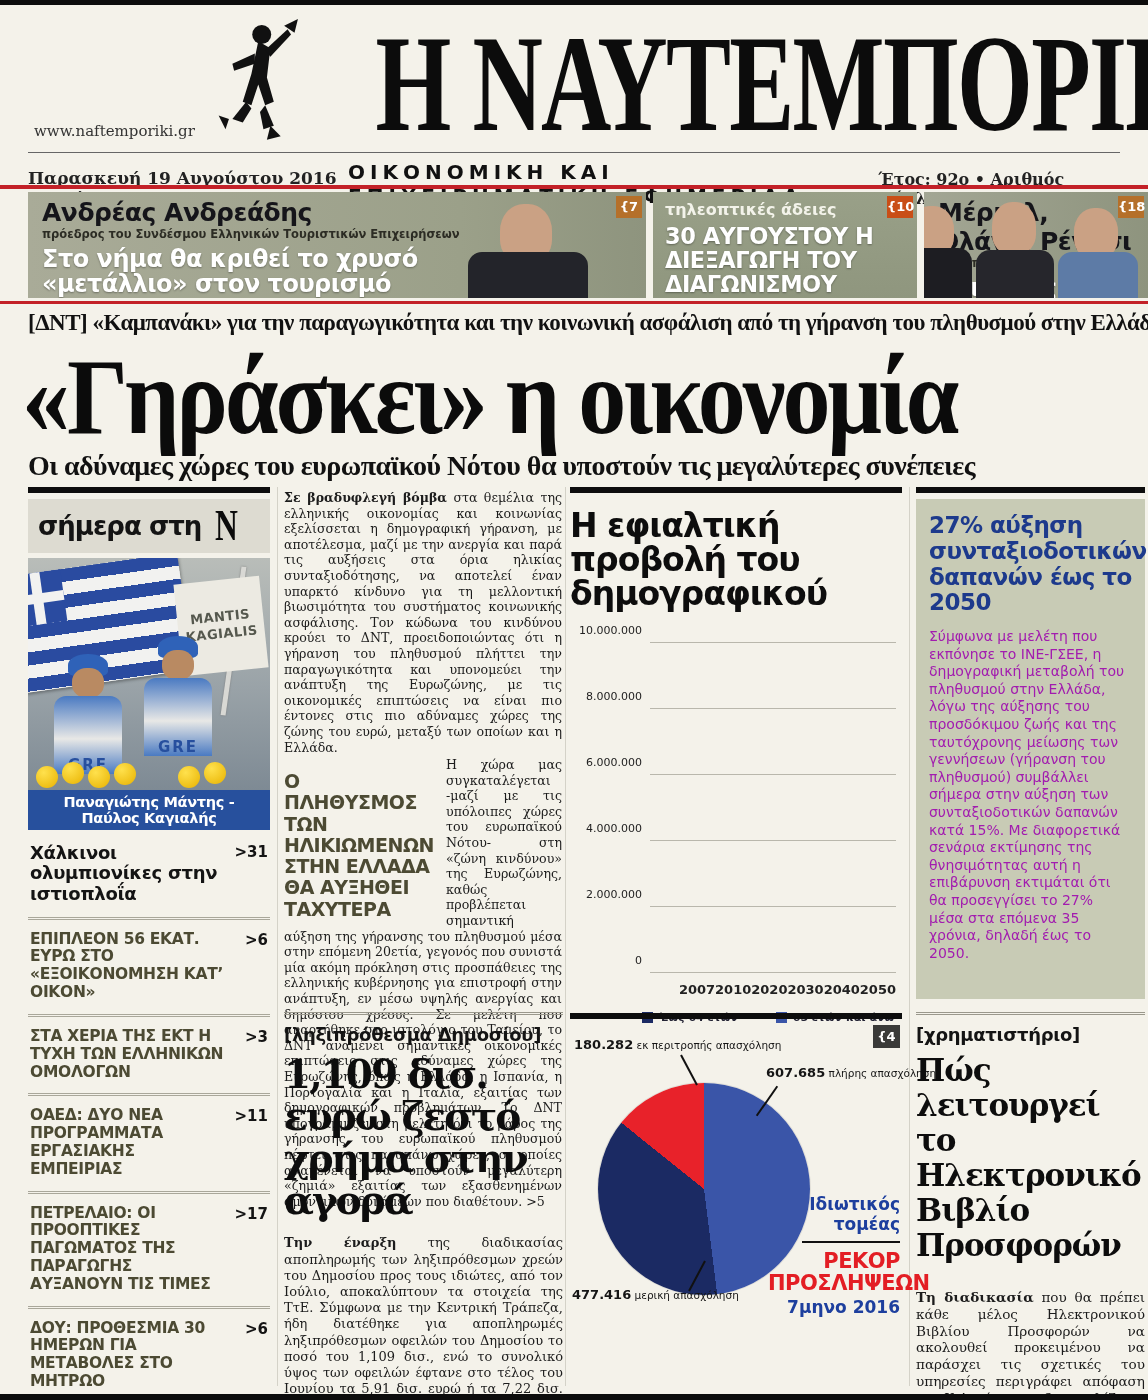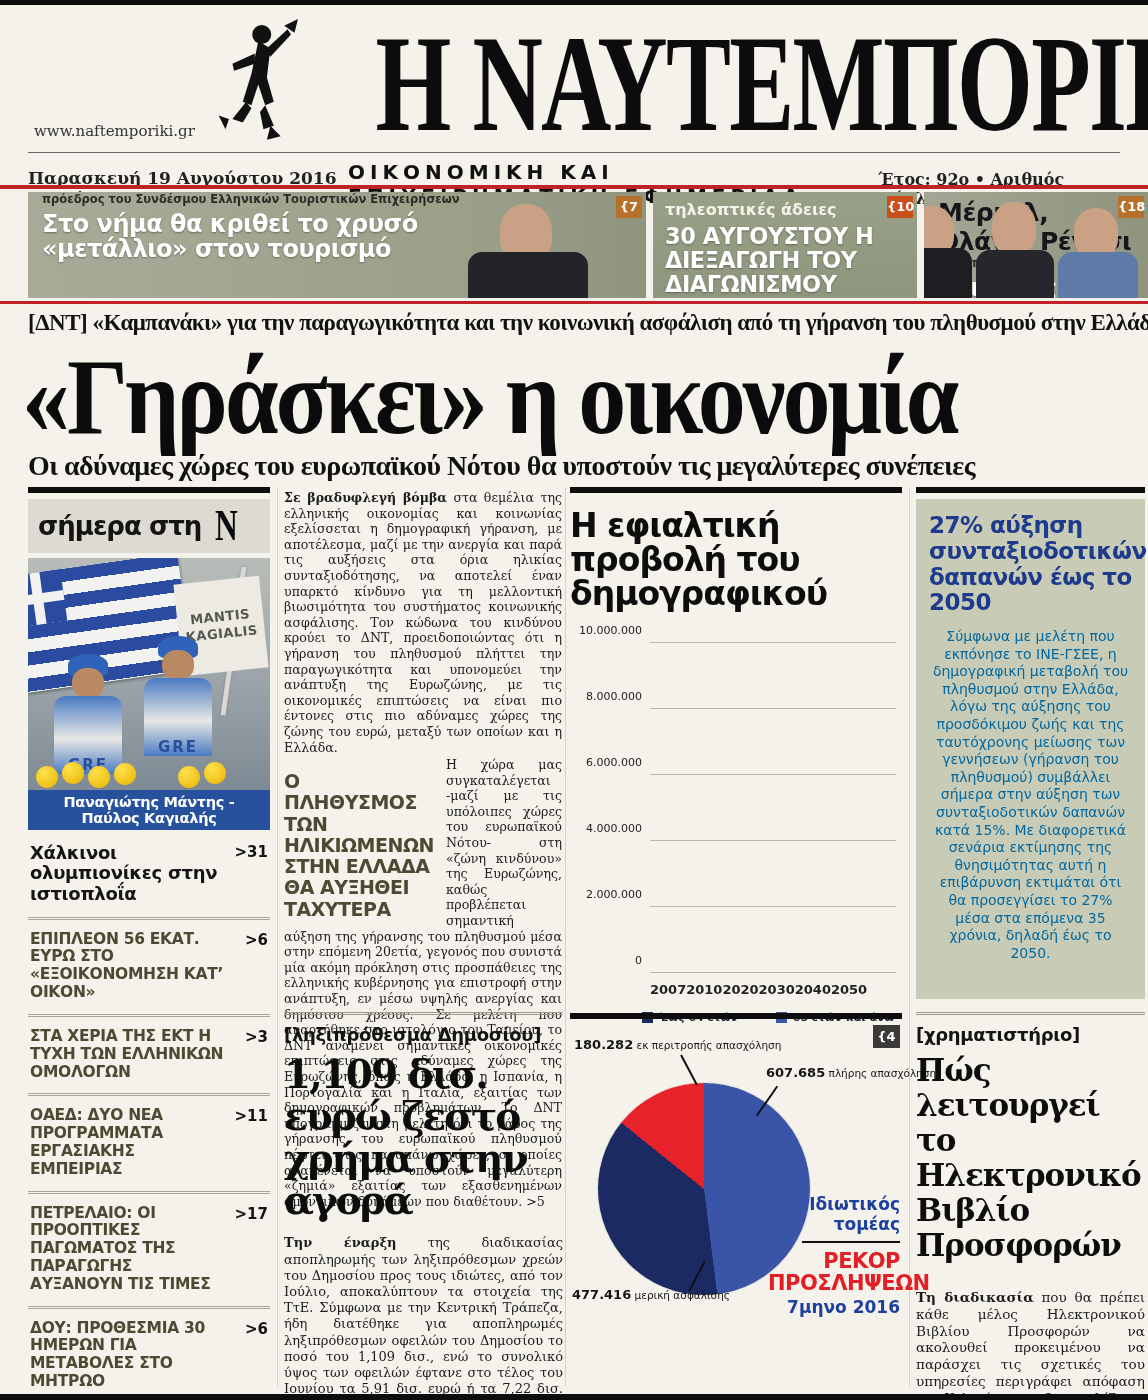--- a/index.html
+++ b/index.html
@@ -90,30 +90,30 @@
   
   .chart-panel{position:absolute;left:570px;top:487px;width:332px;}
   .chart-title{margin-top:16px;font-weight:700;font-size:33px;line-height:1.03;color:#0d0d0d;letter-spacing:-1px;}
   .chart{position:relative;height:372px;margin-top:22px;}
   .plot{position:absolute;left:80px;right:6px;top:10px;bottom:32px;}
   .gridline{position:absolute;left:0;right:0;height:1px;background:#b9b7ac;}
   .ytick{position:absolute;left:0;width:72px;text-align:right;font-size:11px;color:#222;transform:translateY(-50%);}
   .groups{position:absolute;left:0;right:0;top:0;bottom:0;display:flex;justify-content:space-around;align-items:flex-end;}
   .bargroup{display:flex;align-items:flex-end;}
   .bar{width:16px;}
-  .xlabels{position:absolute;left:80px;right:6px;bottom:8px;display:flex;justify-content:flex-start;}
+  .xlabels{position:absolute;left:80px;right:6px;bottom:8px;display:flex;justify-content:flex-end;}
   .xlabels span{font-size:13px;font-weight:700;color:#222;}
   .legend{display:flex;justify-content:flex-end;gap:38px;margin:6px 8px 0 0;}
   .legend .li{display:flex;align-items:center;gap:6px;font-size:11px;font-weight:700;color:#223;}
   .legend .sw{width:11px;height:11px;display:inline-block;}
   
   .pension{position:absolute;left:916px;top:487px;width:229px;}
   .pension .box{margin-top:6px;background:#c8cbb5;padding:14px 13px 18px 13px;min-height:468px;}
   .pension .ptitle{color:#1d3a8c;font-weight:700;font-size:23px;line-height:1.12;letter-spacing:-0.5px;margin-bottom:12px;}
-  .pension .pbody{font-size:14px;line-height:17.6px;color:#0369a1;font-weight:500;text-align:center;}
+  .pension .pbody{font-size:14px;line-height:17.6px;color:#a21caf;font-weight:500;}
   
   .botrule{position:absolute;height:0;border-top:3px double #9a988c;}
   .arrears{position:absolute;left:284px;top:1024px;width:279px;}
   .kicker-br{font-weight:700;font-size:18px;color:#141414;letter-spacing:-0.3px;}
   .arrears .hl{font-family:"DejaVu Serif",serif;font-weight:700;font-size:39px;line-height:1.08;
                color:#0d0d0d;letter-spacing:-2px;margin:8px 0 14px 0;}
   .arrears .body-serif{font-size:13px;line-height:16.2px;}
   .pie-panel{position:absolute;left:570px;top:1013px;width:332px;height:372px;}
   .pie-panel .badge4{position:absolute;right:2px;top:12px;width:27px;height:23px;background:#3a3a38;color:#fff;
                      font-size:13px;font-weight:700;text-align:center;line-height:23px;}
@@ -160,20 +160,21 @@
     <span class="dl-right">Έτος: 92ο • Αριθμός φύλλου: 26.138</span>
   </div>
   <div class="red-rule" style="top:185px"></div>
 
   <div class="promos">
     <div class="strip strip1">
       <div class="photo-man">
         <div class="head-shape" style="left:62px;top:6px;width:52px;height:58px;"></div>
         <div class="suit-shape" style="left:30px;top:54px;width:120px;height:52px;"></div>
       </div>
+      <div class="name">Ανδρέας Ανδρεάδης</div>
       <div class="subtitle">πρόεδρος του Συνδέσμου Ελληνικών Τουριστικών Επιχειρήσεων</div>
       <div class="promo-head" style="width:380px">Στο νήμα θα κριθεί το χρυσό «μετάλλιο» στον τουρισμό</div>
       <div class="badge badge-orange">{7</div>
     </div>
     <div class="strip strip2">
       <div class="kicker2">τηλεοπτικές άδειες</div>
       <div class="promo-head" style="width:210px">30 ΑΥΓΟΥΣΤΟΥ Η ΔΙΕΞΑΓΩΓΗ ΤΟΥ ΔΙΑΓΩΝΙΣΜΟΥ</div>
       <div class="badge badge-red">{10</div>
     </div>
     <div class="strip strip3">
@@ -374,21 +375,21 @@
     <div class="ptr" style="left:118px;top:40px;width:2px;height:34px;transform:rotate(-28deg)"></div>
 
     <div class="pie-label" style="left:196px;top:52px">
       <b>607.685</b>
       <span>πλήρης απασχόληση</span>
     </div>
     <div class="ptr" style="left:196px;top:70px;width:2px;height:36px;transform:rotate(35deg)"></div>
 
     <div class="pie-label" style="left:2px;top:274px">
       <b>477.416</b>
-      <span>μερική ασφάλισης</span>
+      <span>μερική απασχόληση</span>
     </div>
     <div class="ptr" style="left:126px;top:246px;width:2px;height:34px;transform:rotate(28deg)"></div>
 
     <div class="sector-block">
       <div class="sector-label">Ιδιωτικός τομέας</div>
       <div class="sector-rule"></div>
       <div class="record">ΡΕΚΟΡ ΠΡΟΣΛΗΨΕΩΝ</div>
       <div class="period">7μηνο 2016</div>
     </div>
   </div>

